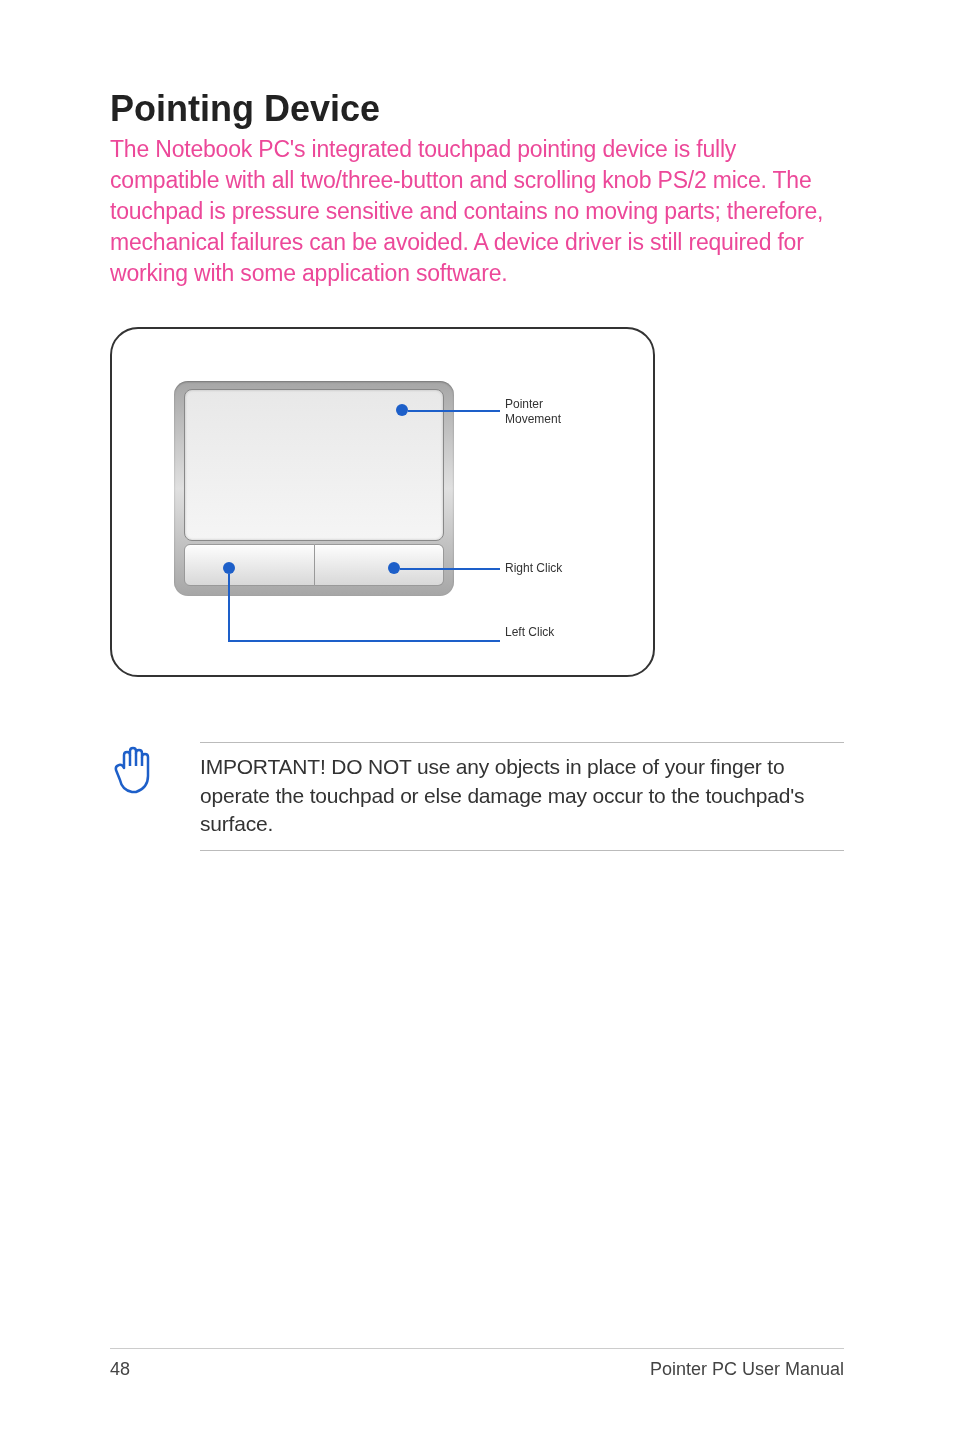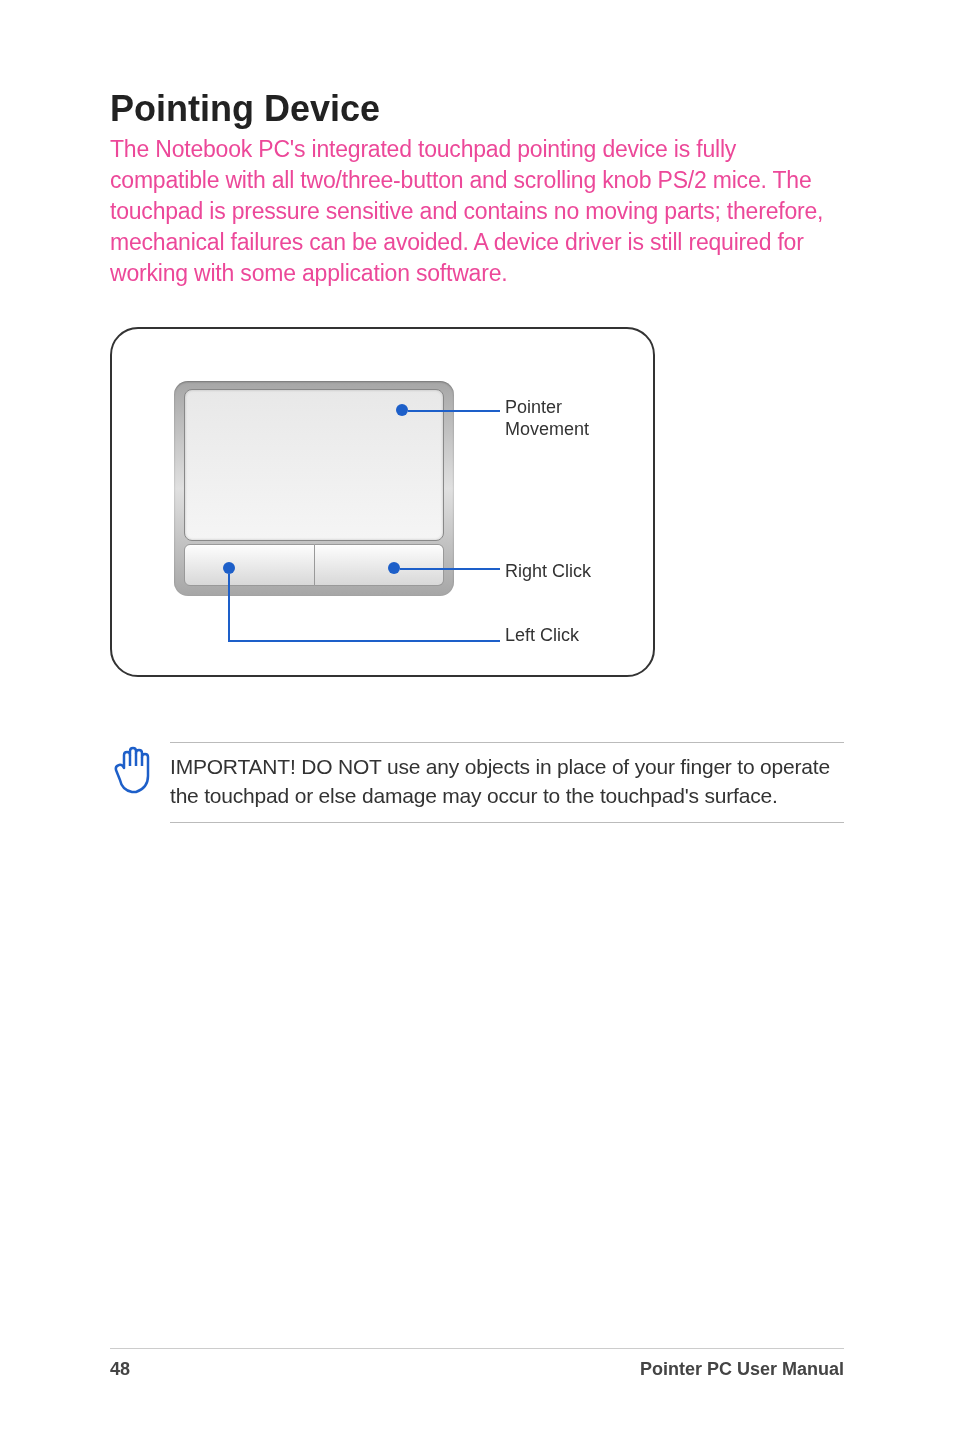--- a/index.html
+++ b/index.html
@@ -83,39 +83,40 @@
       height: 12px;
       background: #1d5fc9;
       border-radius: 50%;
     }
     .callout-line {
       position: absolute;
       background: #1d5fc9;
     }
     .callout-label {
       position: absolute;
-      font-size: 18px;
+      font-size: 12px;
       color: #333;
       line-height: 1.2;
     }
     
     .dot-pointer { top: 75px; left: 284px; }
     .line-pointer { top: 81px; left: 296px; height: 1.5px; width: 92px; }
     .label-pointer { top: 68px; left: 393px; }
     
     .dot-right { top: 233px; left: 276px; }
     .line-right { top: 239px; left: 288px; height: 1.5px; width: 100px; }
     .label-right { top: 232px; left: 393px; }
     
     .dot-left { top: 233px; left: 111px; }
     .line-left-v { top: 245px; left: 116px; width: 1.5px; height: 67px; }
     .line-left-h { top: 311px; left: 116px; height: 1.5px; width: 272px; }
     .label-left { top: 296px; left: 393px; }
     .note-block {
       display: flex;
+      gap: 30px;
       margin-top: 10px;
     }
     .note-icon {
       flex: 0 0 60px;
       padding-top: 2px;
     }
     .note-content {
       flex: 1;
       border-top: 1px solid #bbb;
       border-bottom: 1px solid #bbb;
@@ -128,21 +129,20 @@
       position: absolute;
       bottom: 58px;
       left: 110px;
       right: 110px;
       display: flex;
       justify-content: space-between;
       border-top: 1px solid #ccc;
       padding-top: 10px;
       font-size: 18px;
       color: #444;
-      font-weight: bold;
     }
   </style>
 </head>
 <body>
 
 <div class="page">
   <h1 class="heading">Pointing Device</h1>
   <p class="intro">The Notebook PC's integrated touchpad pointing device is fully compatible with all two/three-button and scrolling knob PS/2 mice. The touchpad is pressure sensitive and contains no moving parts; therefore, mechanical failures can be avoided. A device driver is still required for working with some application software.</p>
 
   <div class="diagram-container">

